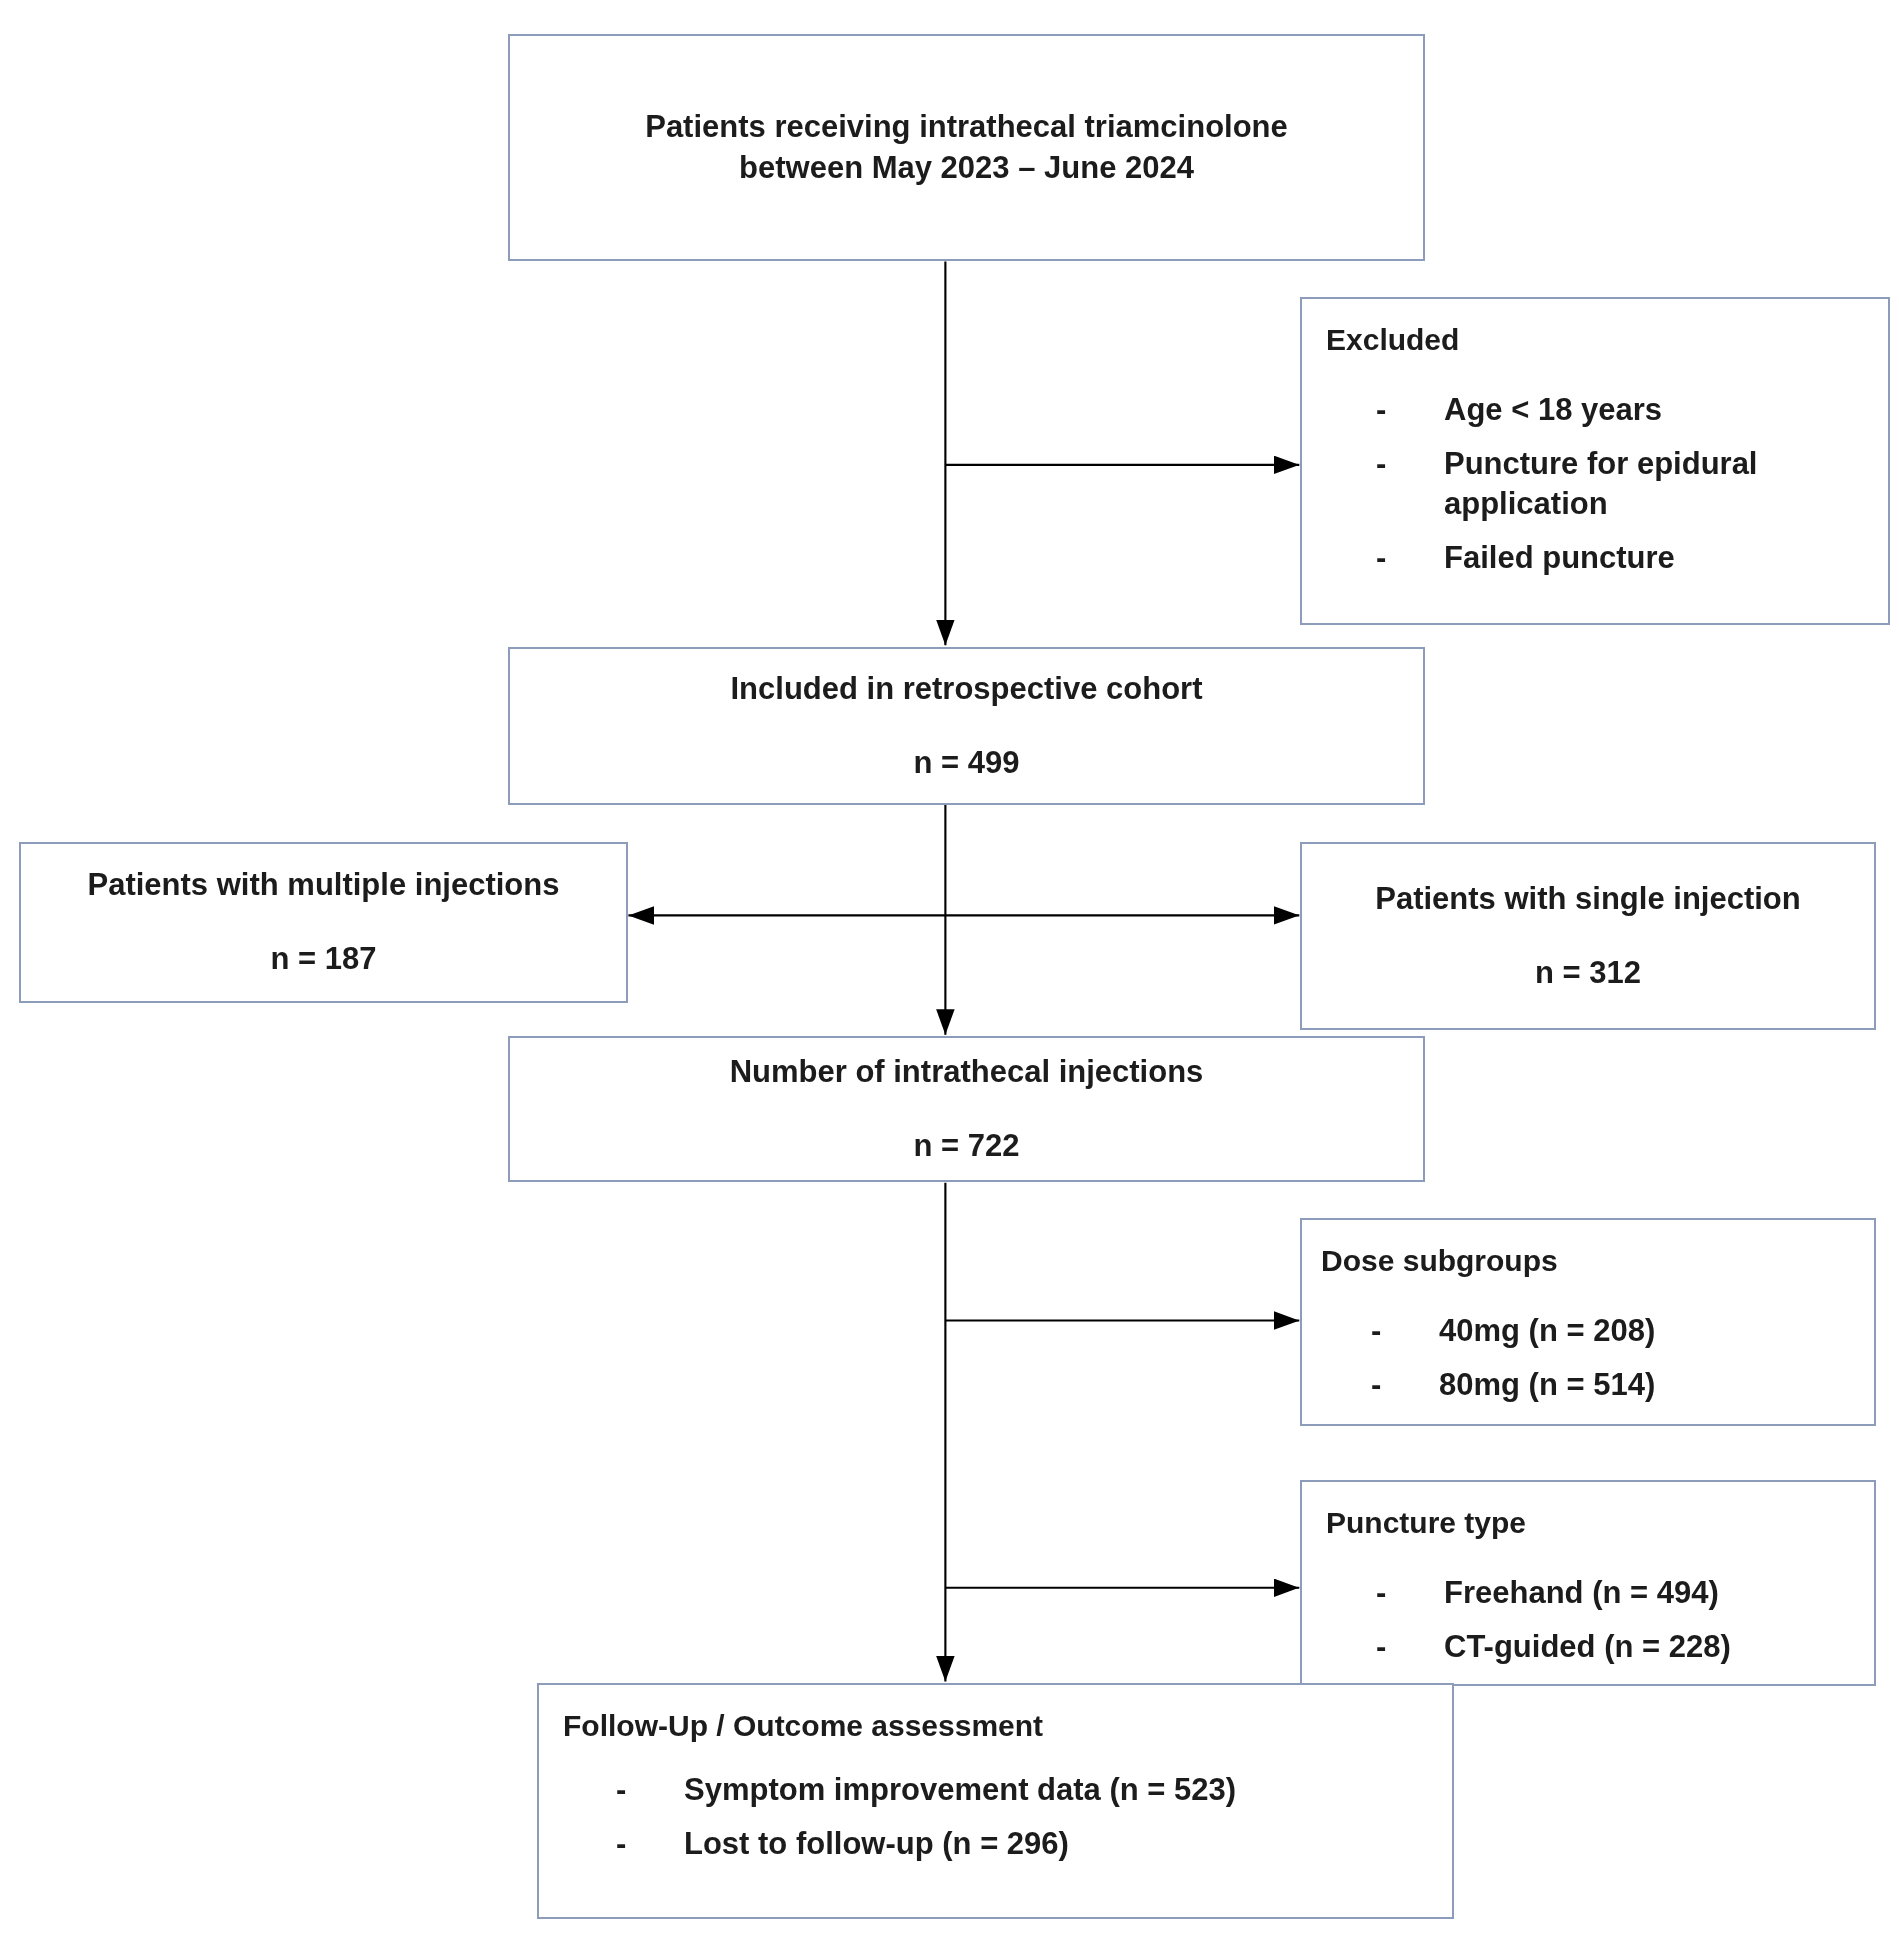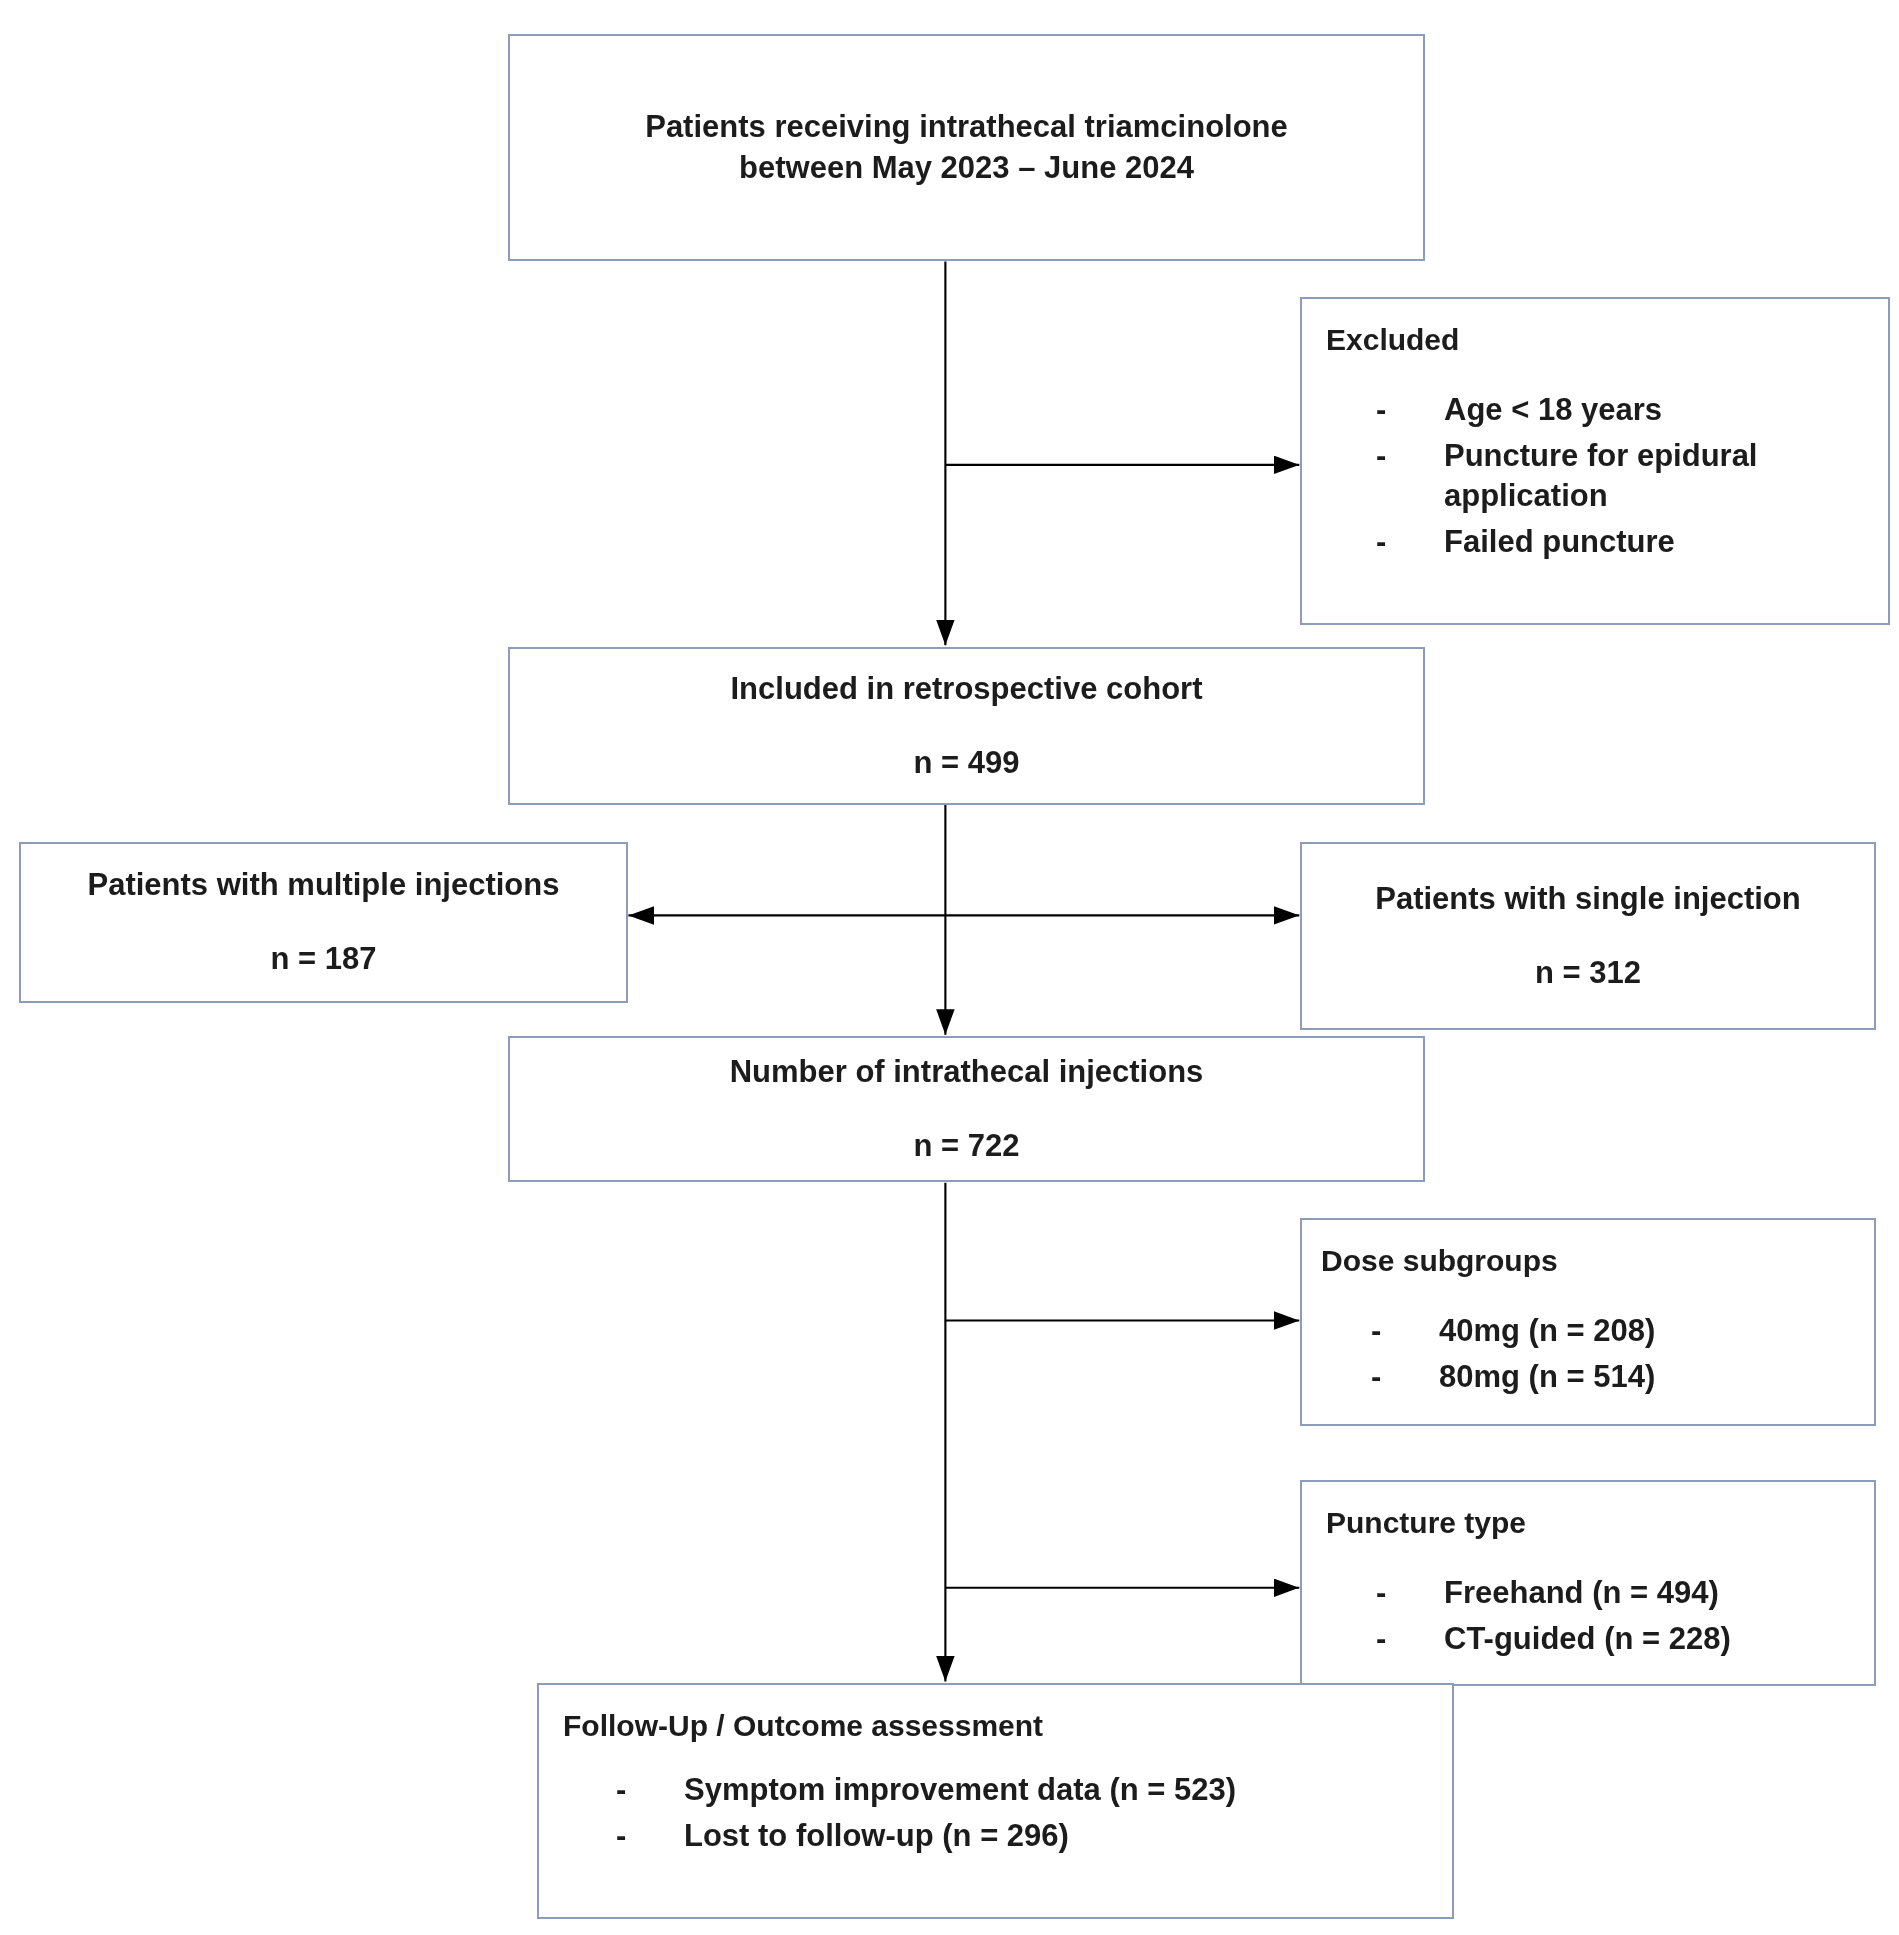--- a/index.html
+++ b/index.html
@@ -36,21 +36,21 @@
     flex-direction: column;
     justify-content: center;
     align-items: center;
     text-align: center;
     padding: 22px 14px;
   }
   .nline { margin-top: 33px; }
   .box.side { padding: 21px 24px; text-align: left; }
   .box .title { font-size: 30px; }
   .bullets { margin-top: 30px; }
-  .bullet { display: flex; margin-left: 50px; margin-top: 5px; }
+  .bullet { display: flex; margin-left: 50px; margin-top: 13px; }
   .bullet .dash { flex: 0 0 68px; }
   .bullet .dash::before { content: "-"; }
   .bullet .btext { flex: 1 1 auto; }
   .box.followup .bullets { margin-top: 24px; }
   .box.followup .bullet { margin-left: 53px; }
 </style>
 </head>
 <body>
 
 <div class="canvas">

